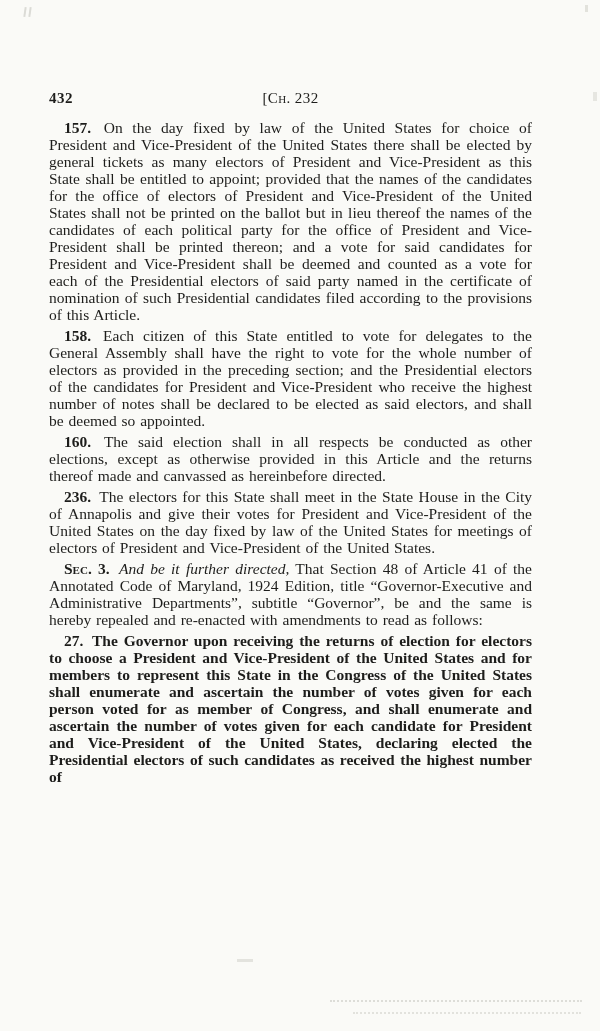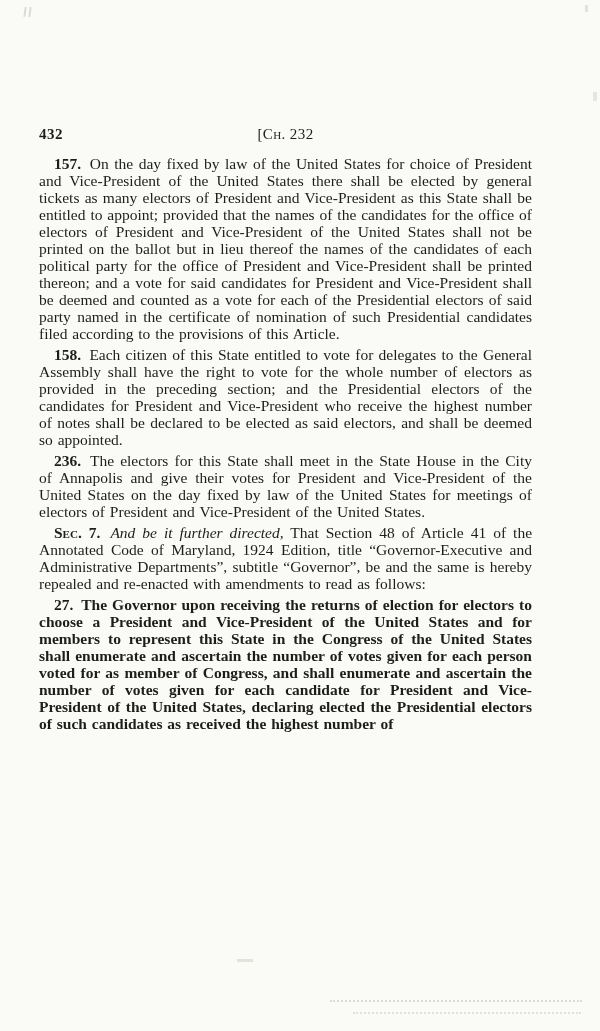--- a/index.html
+++ b/index.html
@@ -7,40 +7,39 @@
   body {
     background: var(--paper, #fafaf7);
     color: var(--ink, #1d1d1b);
     font-family: "Liberation Serif", "DejaVu Serif", serif;
     position: relative;
     overflow: hidden;
   }
   .page {
     position: absolute;
     inset: 0;
-    padding: 90px 68px 0 39px;
+    padding: 90px 68px 0 49px;
   }
   .running-head {
     display: grid;
     grid-template-columns: 1fr auto 1fr;
     align-items: baseline;
     font-size: 15px;
     margin-bottom: 12px;
   }
   .page-num { justify-self: start; font-weight: bold; letter-spacing: .5px; }
   .running-title {
     justify-self: center;
     font-variant: small-caps;
     letter-spacing: 1.6px;
   }
   .chapter-ref {
     justify-self: end;
     font-variant: small-caps;
     letter-spacing: .4px;
-    margin-top: 36px;
   }
   .para {
     font-size: 15.5px;
     line-height: 17px;
     text-align: justify;
     text-indent: 15px;
     margin-top: 4px;
     word-spacing: 1px;
   }
   .sec-num { font-weight: bold; margin-right: 3px; }
@@ -63,24 +62,25 @@
 
   <header class="running-head">
     <span class="page-num">432</span>
     <span class="chapter-ref">[Ch. 232</span>
   </header>
 
   <p class="para"><span class="sec-num">157.</span> <span>On the day fixed by law of the United States for choice of President and Vice-President of the United States there shall be elected by general tickets as many electors of President and Vice-President as this State shall be entitled to appoint; provided that the names of the candidates for the office of electors of President and Vice-President of the United States shall not be printed on the ballot but in lieu thereof the names of the candidates of each political party for the office of President and Vice-President shall be printed thereon; and a vote for said candidates for President and Vice-President shall be deemed and counted as a vote for each of the Presidential electors of said party named in the certificate of nomination of such Presidential candidates filed according to the provisions of this Article.</span></p>
 
   <p class="para"><span class="sec-num">158.</span> <span>Each citizen of this State entitled to vote for delegates to the General Assembly shall have the right to vote for the whole number of electors as provided in the preceding section; and the Presidential electors of the candidates for President and Vice-President who receive the highest number of notes shall be declared to be elected as said electors, and shall be deemed so appointed.</span></p>
 
+  <p class="para"><span class="sec-num">160.</span> <span>The said election shall in all respects be conducted as other elections, except as otherwise provided in this Article and the returns thereof made and canvassed as hereinbefore directed.</span></p>
 
   <p class="para"><span class="sec-num">236.</span> <span>The electors for this State shall meet in the State House in the City of Annapolis and give their votes for President and Vice-President of the United States on the day fixed by law of the United States for meetings of electors of President and Vice-President of the United States.</span></p>
 
-  <p class="para"><span class="smallcaps sec-num">Sec. 7.</span> <span class="italic">And be it further directed,</span> <span>That Section 48 of Article 41 of the Annotated Code of Maryland, 1924 Edition, title “Governor-Executive and Administrative Departments”, subtitle “Governor”, be and the same is hereby repealed and re-enacted with amendments to read as follows:</span></p>
+  <p class="para"><span class="smallcaps sec-num">Sec. 3.</span> <span class="italic">And be it further directed,</span> <span>That Section 48 of Article 41 of the Annotated Code of Maryland, 1924 Edition, title “Governor-Executive and Administrative Departments”, subtitle “Governor”, be and the same is hereby repealed and re-enacted with amendments to read as follows:</span></p>
 
   <p class="para bold-para"><span class="sec-num">27.</span> <span>The Governor upon receiving the returns of election for electors to choose a President and Vice-President of the United States and for members to represent this State in the Congress of the United States shall enumerate and ascertain the number of votes given for each person voted for as member of Congress, and shall enumerate and ascertain the number of votes given for each candidate for President and Vice-President of the United States, declaring elected the Presidential electors of such candidates as received the highest number of</span></p>
 
 </div>
 
 <div class="artifact" style="left:24px; top:3px;"><span class="smudge-bar"></span><span class="smudge-bar"></span></div>
 <div class="artifact speck-top-right"></div>
 <div class="artifact speck-right-edge"></div>
 <div class="artifact speck-bottom"></div>
 <div class="artifact dot-line-1"></div>

